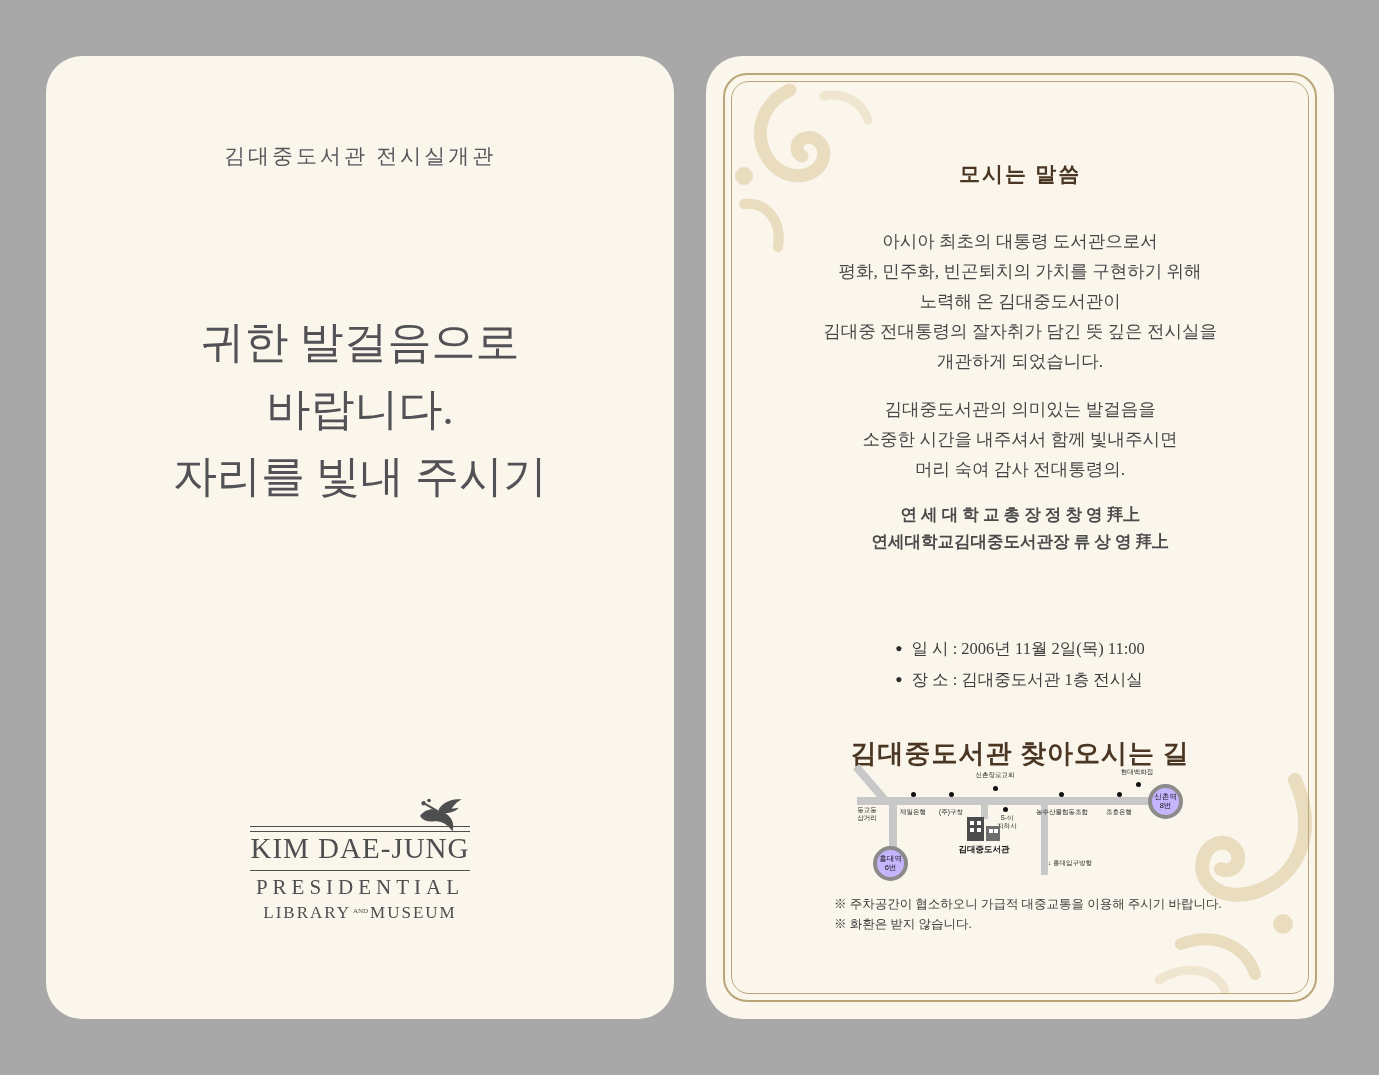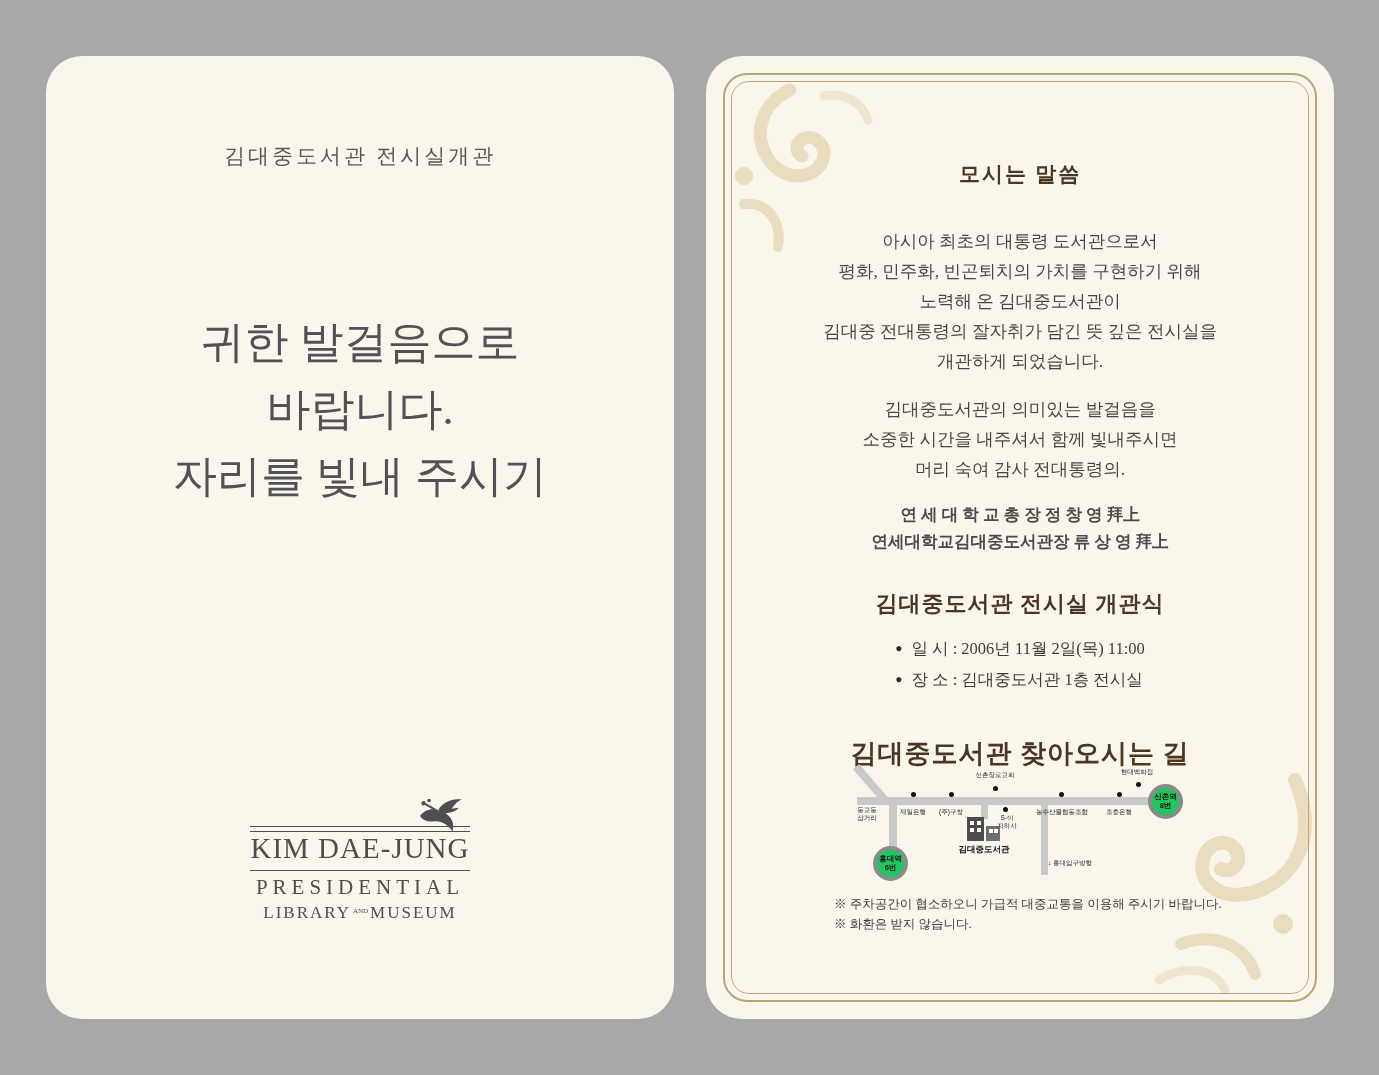--- a/index.html
+++ b/index.html
@@ -61,23 +61,23 @@
   .road{position:absolute;background:#c8c8c8;}
   .r-main{left:12px;top:35px;width:293px;height:8px;}
   .r-diag{left:14px;top:2px;width:47px;height:8px;transform:rotate(49deg);transform-origin:0 0;}
   .r-v1{left:44px;top:40px;width:8px;height:48px;}
   .r-v2{left:136px;top:43px;width:7px;height:14px;}
   .r-v3{left:196px;top:43px;width:7px;height:70px;}
   .dot{position:absolute;width:5px;height:5px;border-radius:50%;background:#111;}
   .maplabel{position:absolute;font-size:6.5px;line-height:1.2;color:#222;text-align:center;white-space:pre-line;}
   .station{
     position:absolute;width:35px;height:35px;border-radius:50%;
-    background:#22c55e;border:4px solid #8b8b8b;box-sizing:border-box;
+    background:#c4b5fd;border:4px solid #8b8b8b;box-sizing:border-box;
     display:flex;align-items:center;justify-content:center;
-    font-size:7.5px;font-weight:bold;line-height:1.15;text-align:center;
+    font-size:7.5px;font-weight:normal;line-height:1.15;text-align:center;
     color:#111;white-space:pre-line;
   }
   .st-l{left:28px;top:84px;}
   .st-r{left:303px;top:22px;}
   .building{position:absolute;left:122px;top:55px;width:34px;height:24px;}
   .blk1{position:absolute;left:0;bottom:0;width:17px;height:24px;background:#4c4c4c;}
   .blk2{position:absolute;left:19px;bottom:0;width:14px;height:15px;background:#6e6e6e;}
   .win{position:absolute;width:4px;height:4px;background:#fff;}
   .lib-label{position:absolute;left:102px;top:82px;width:74px;font-size:8.5px;font-weight:bold;color:#111;text-align:center;}
   .dir-label{position:absolute;left:203px;top:97px;font-size:6.5px;color:#222;white-space:nowrap;}
@@ -143,21 +143,20 @@
     <div>김대중도서관의 의미있는 발걸음을</div>
     <div>소중한 시간을 내주셔서 함께 빛내주시면</div>
     <div>머리 숙여 감사 전대통령의.</div>
   </div>
 
   <div class="rc-block rc-sign">
     <div>연 세 대 학 교 총 장    정 창 영 拜上</div>
     <div>연세대학교김대중도서관장    류 상 영 拜上</div>
   </div>
 
-  <div class="rc-block rc-event-h">김대중도서관 전시실 개관식</div>
 
   <div class="rc-block rc-bullets">
     <div class="wrap">
       <div><span class="bullet">●</span><span>일  시 : 2006년 11월 2일(목) 11:00</span></div>
       <div><span class="bullet">●</span><span>장  소 : 김대중도서관 1층 전시실</span></div>
     </div>
   </div>
 
   <div class="rc-block rc-dir-h">김대중도서관 찾아오시는 길</div>
 

